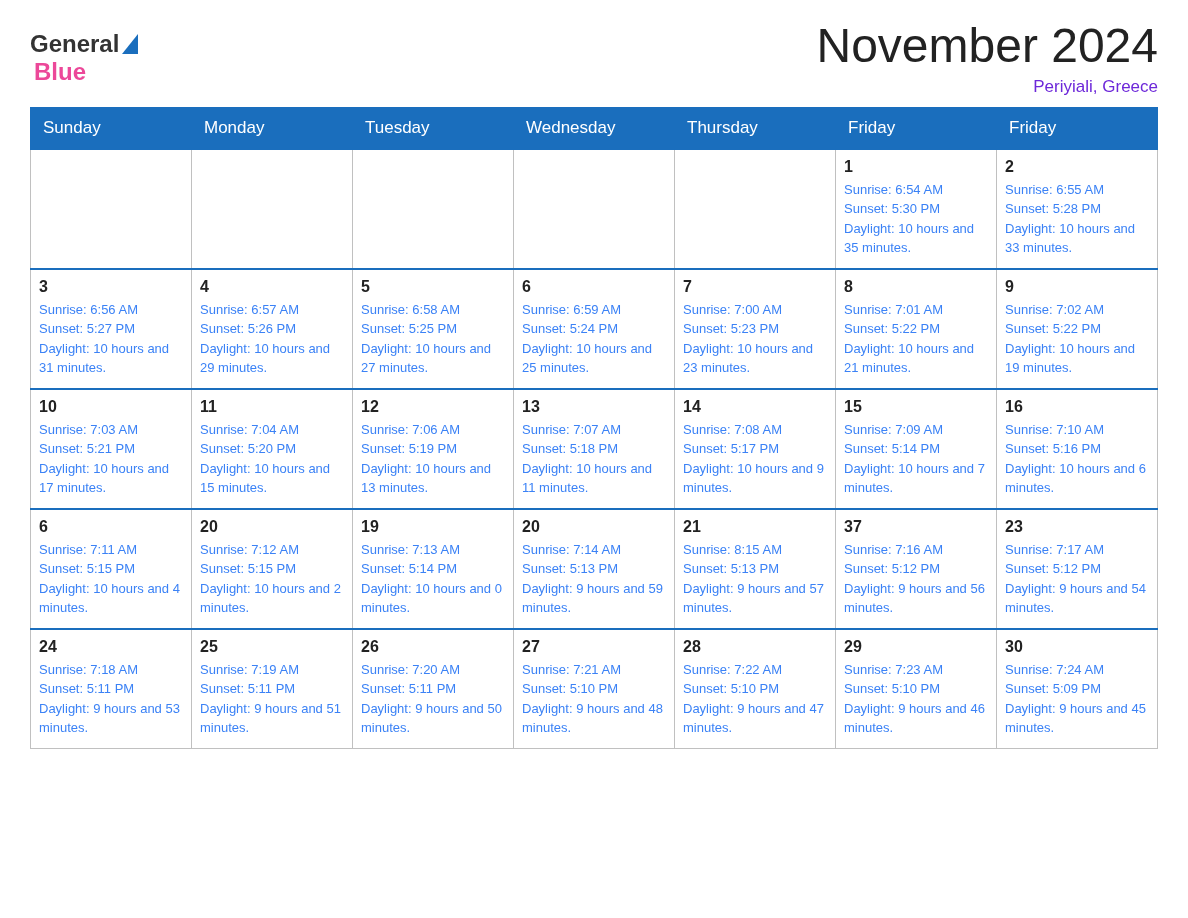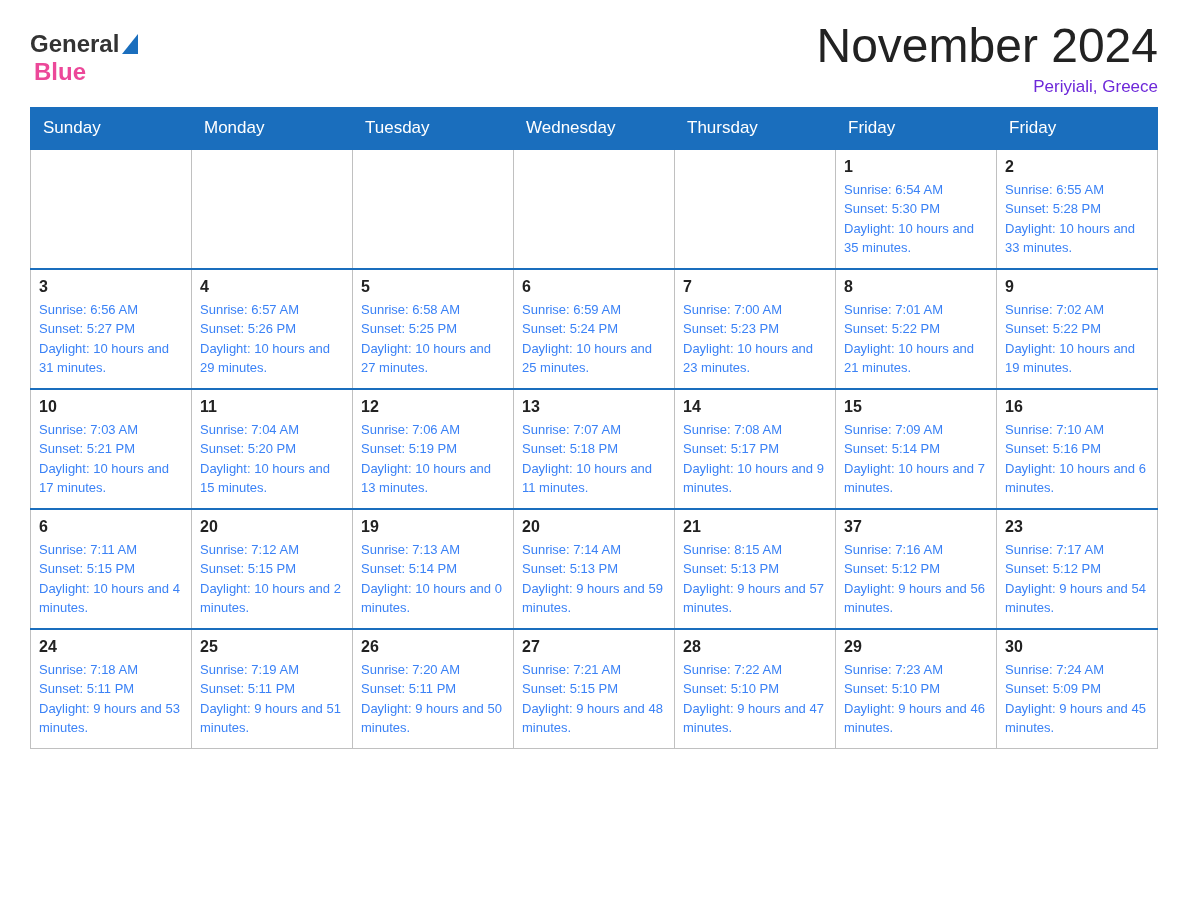--- a/index.html
+++ b/index.html
@@ -288,21 +288,21 @@
         </td>
         <td>
           <span class="day-number">26</span>
           <div class="day-info">Sunrise: 7:20 AM
 Sunset: 5:11 PM
 Daylight: 9 hours and 50 minutes.</div>
         </td>
         <td>
           <span class="day-number">27</span>
           <div class="day-info">Sunrise: 7:21 AM
-Sunset: 5:15 PM
+Sunset: 5:10 PM
 Daylight: 9 hours and 48 minutes.</div>
         </td>
         <td>
           <span class="day-number">28</span>
           <div class="day-info">Sunrise: 7:22 AM
 Sunset: 5:10 PM
 Daylight: 9 hours and 47 minutes.</div>
         </td>
         <td>
           <span class="day-number">29</span>

